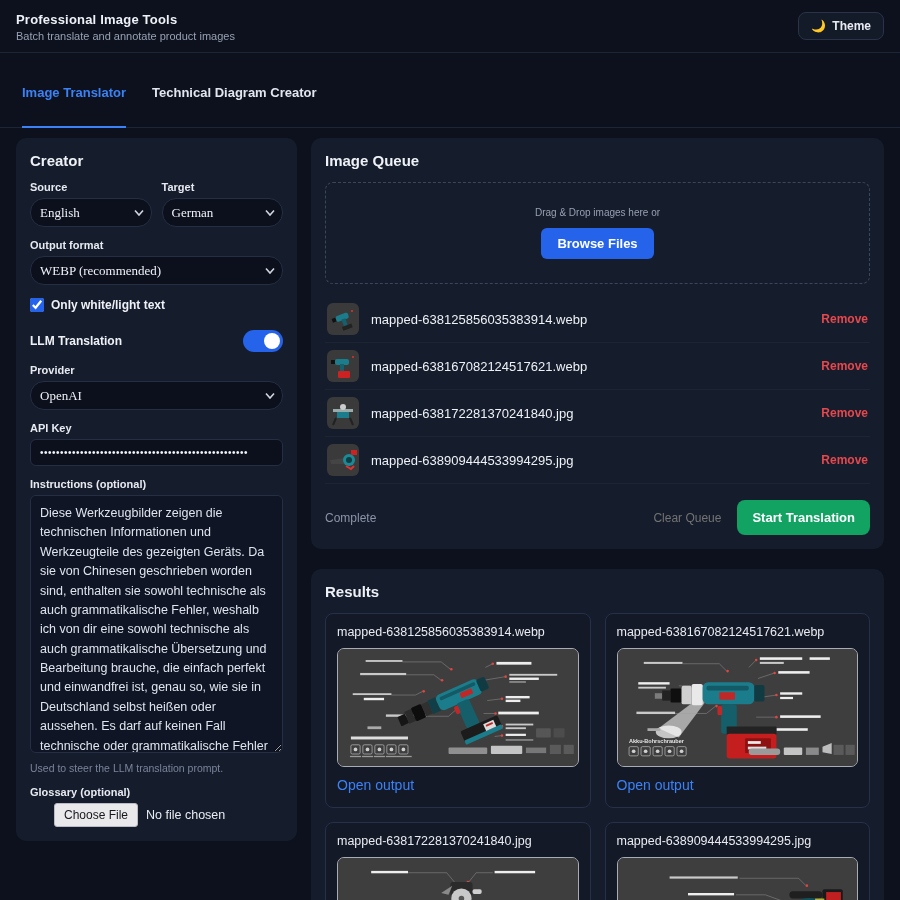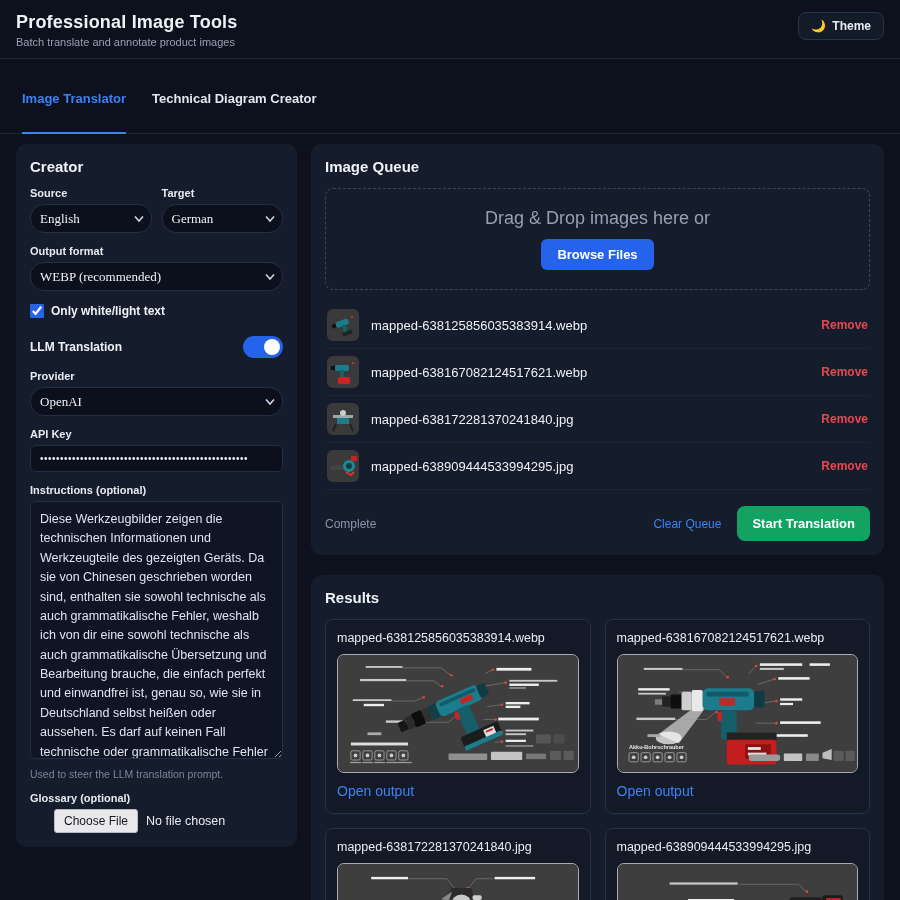--- a/index.html
+++ b/index.html
@@ -4,21 +4,21 @@
 <style>
   * { margin:0; padding:0; box-sizing:border-box; }
   html,body { width:900px; height:900px; overflow:hidden; }
   body {
     background:#0c111d; color:#eef1f6;
     font-family:"Liberation Sans", sans-serif;
   }
   
   .app-header { display:flex; justify-content:space-between; align-items:flex-start;
     padding:12px 16px 10px 16px; border-bottom:1px solid #1d2636; }
-  .app-title { font-size:18px; font-weight:700; letter-spacing:.2px; }
+  .app-title { font-size:13px; font-weight:700; letter-spacing:.2px; }
   .app-subtitle { font-size:11px; color:#98a1b3; margin-top:3px; }
   .theme-btn { display:flex; align-items:center; gap:6px; background:#131a28;
     border:1px solid #2a3347; border-radius:8px; padding:6px 12px; color:#e8ebf2;
     font-size:12px; font-weight:600; cursor:pointer; }
   
   .tabs { display:flex; gap:26px; padding:0 0 0 22px; margin-top:24px;
     border-bottom:1px solid #1d2636; }
   .tab { font-size:13px; padding:8px 0 26px 0; cursor:pointer; color:#e2e6ee; font-weight:600; }
   .tab.active { color:#3b82f6; border-bottom:2px solid #3b82f6; margin-bottom:-1px; }
   
@@ -49,32 +49,32 @@
     border:1px solid #252f44; border-radius:6px; padding:8px 9px; font-size:12.5px;
     line-height:1.55; font-family:inherit; resize:vertical; }
   .help-text { font-size:10.5px; color:#79839b; margin-top:5px; }
   .file-row { display:flex; align-items:center; gap:8px; margin-top:2px;padding-left:24px; }
   .file-btn { background:#e9e9ec; color:#17181c; font-size:12px; padding:4px 9px;
     border-radius:3px; border:1px solid #b9bcc4; cursor:pointer; }
   .file-status { font-size:12.5px; color:#e8ebf2; }
   
   .dropzone { margin-top:13px; border:1.5px dashed #3c465b; border-radius:8px;
     height:102px; display:flex; flex-direction:column; align-items:center; justify-content:center; gap:10px; }
-  .dropzone .dz-text { font-size:18px; color:#97a0b2; }
+  .dropzone .dz-text { font-size:10px; color:#97a0b2; }
   .btn-blue { background:#2563eb; color:#fff; border:none; border-radius:6px;
     padding:8px 16px; font-size:13px; font-weight:600; font-family:inherit; cursor:pointer; }
   .file-item { display:flex; align-items:center; gap:12px; padding:7px 2px; border-bottom:1px solid #1d2534; }
   .file-item:last-of-type { border-bottom:1px solid #1d2534; }
   .thumb { width:32px; height:32px; border-radius:6px; overflow:hidden; flex:0 0 32px; }
   .fname { flex:1; font-size:13px; color:#eef1f6; }
   .remove-link { font-size:12px; color:#e5484d; font-weight:600; cursor:pointer; }
   .queue-footer { display:flex; align-items:center; justify-content:space-between; margin-top:16px; }
   .q-status { font-size:12px; color:#8b94a8; }
   .q-actions { display:flex; align-items:center; gap:16px; }
-  .clear-link { font-size:12px; color:#3b82f6; cursor:pointer; }
+  .clear-link { font-size:12px; color:#737373; cursor:pointer; }
   .btn-green { background:#12a363; color:#fff; border:none; border-radius:8px;
     padding:10px 15px; font-size:13px; font-weight:700; font-family:inherit; cursor:pointer; }
   
   .results-grid { display:grid; grid-template-columns:1fr 1fr; gap:14px; margin-top:13px; }
   .result-card { background:#141927; border:1px solid #26304a; border-radius:8px; padding:11px 11px 13px 11px; }
   .result-name { font-size:12.5px; color:#e8ebf2; }
   .result-img { margin-top:9px; border:1px solid #a8adb5; border-radius:7px; overflow:hidden;
     background:#3e3e3e; line-height:0; }
   .result-img svg { width:100%; height:auto; display:block; }
   .open-link { display:inline-block; margin-top:10px; font-size:14px; color:#3b82f6; cursor:pointer; }

